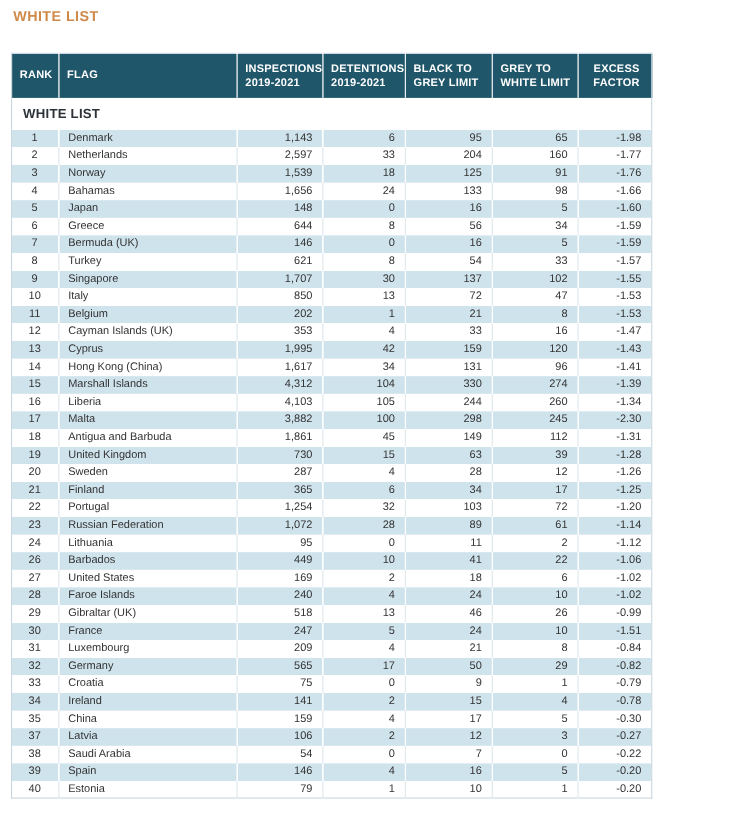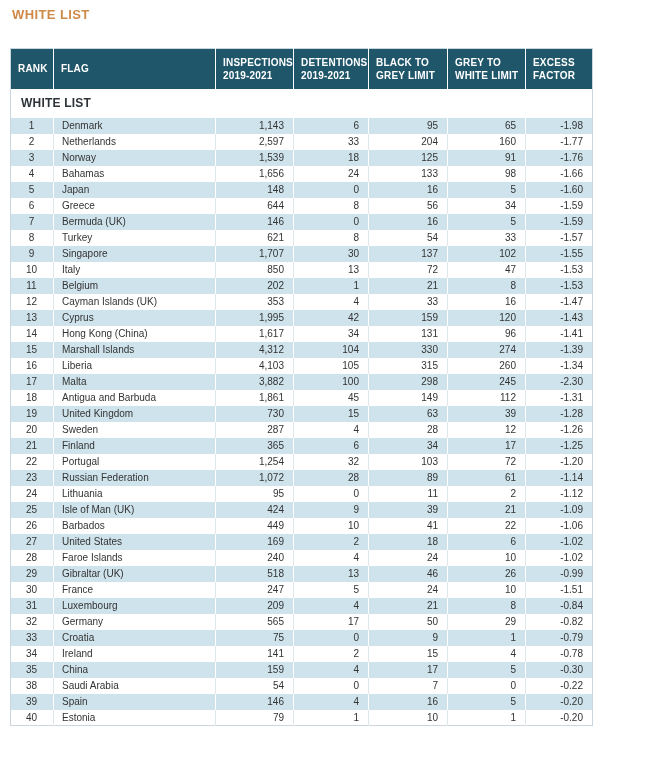--- a/index.html
+++ b/index.html
@@ -42,21 +42,21 @@
     font-weight: bold;
     text-align: left;
     vertical-align: middle;
     height: 40px;
     padding: 4px 4px 4px 7px;
     line-height: 1.3;
     white-space: pre-line;
     border-right: 1px solid #ffffff;
     letter-spacing: 0.2px;
   }
-  thead th:last-child { border-right: none; }
+  thead th:last-child { border-right: none; text-align: center; }
   tbody td {
     font-size: 10px;
     color: var(--body-text);
     height: 16px;
     padding: 0 9px 0 8px;
     vertical-align: middle;
     border-right: 1px solid var(--divider-light);
     overflow: hidden;
     white-space: nowrap;
   }
@@ -249,21 +249,21 @@
           <td class="al-right">104</td>
           <td class="al-right">330</td>
           <td class="al-right">274</td>
           <td class="al-right">-1.39</td>
         </tr>
         <tr class="data-row">
           <td class="al-center">16</td>
           <td class="al-left">Liberia</td>
           <td class="al-right">4,103</td>
           <td class="al-right">105</td>
-          <td class="al-right">315</td>
+          <td class="al-right">244</td>
           <td class="al-right">260</td>
           <td class="al-right">-1.34</td>
         </tr>
         <tr class="data-row">
           <td class="al-center">17</td>
           <td class="al-left">Malta</td>
           <td class="al-right">3,882</td>
           <td class="al-right">100</td>
           <td class="al-right">298</td>
           <td class="al-right">245</td>
@@ -326,29 +326,20 @@
         <tr class="data-row">
           <td class="al-center">24</td>
           <td class="al-left">Lithuania</td>
           <td class="al-right">95</td>
           <td class="al-right">0</td>
           <td class="al-right">11</td>
           <td class="al-right">2</td>
           <td class="al-right">-1.12</td>
         </tr>
         <tr class="data-row">
-          <td class="al-center">25</td>
-          <td class="al-left">Isle of Man (UK)</td>
-          <td class="al-right">424</td>
-          <td class="al-right">9</td>
-          <td class="al-right">39</td>
-          <td class="al-right">21</td>
-          <td class="al-right">-1.09</td>
-        </tr>
-        <tr class="data-row">
           <td class="al-center">26</td>
           <td class="al-left">Barbados</td>
           <td class="al-right">449</td>
           <td class="al-right">10</td>
           <td class="al-right">41</td>
           <td class="al-right">22</td>
           <td class="al-right">-1.06</td>
         </tr>
         <tr class="data-row">
           <td class="al-center">27</td>
@@ -425,20 +416,29 @@
         <tr class="data-row">
           <td class="al-center">35</td>
           <td class="al-left">China</td>
           <td class="al-right">159</td>
           <td class="al-right">4</td>
           <td class="al-right">17</td>
           <td class="al-right">5</td>
           <td class="al-right">-0.30</td>
         </tr>
         <tr class="data-row">
+          <td class="al-center">37</td>
+          <td class="al-left">Latvia</td>
+          <td class="al-right">106</td>
+          <td class="al-right">2</td>
+          <td class="al-right">12</td>
+          <td class="al-right">3</td>
+          <td class="al-right">-0.27</td>
+        </tr>
+        <tr class="data-row">
           <td class="al-center">38</td>
           <td class="al-left">Saudi Arabia</td>
           <td class="al-right">54</td>
           <td class="al-right">0</td>
           <td class="al-right">7</td>
           <td class="al-right">0</td>
           <td class="al-right">-0.22</td>
         </tr>
         <tr class="data-row">
           <td class="al-center">39</td>

